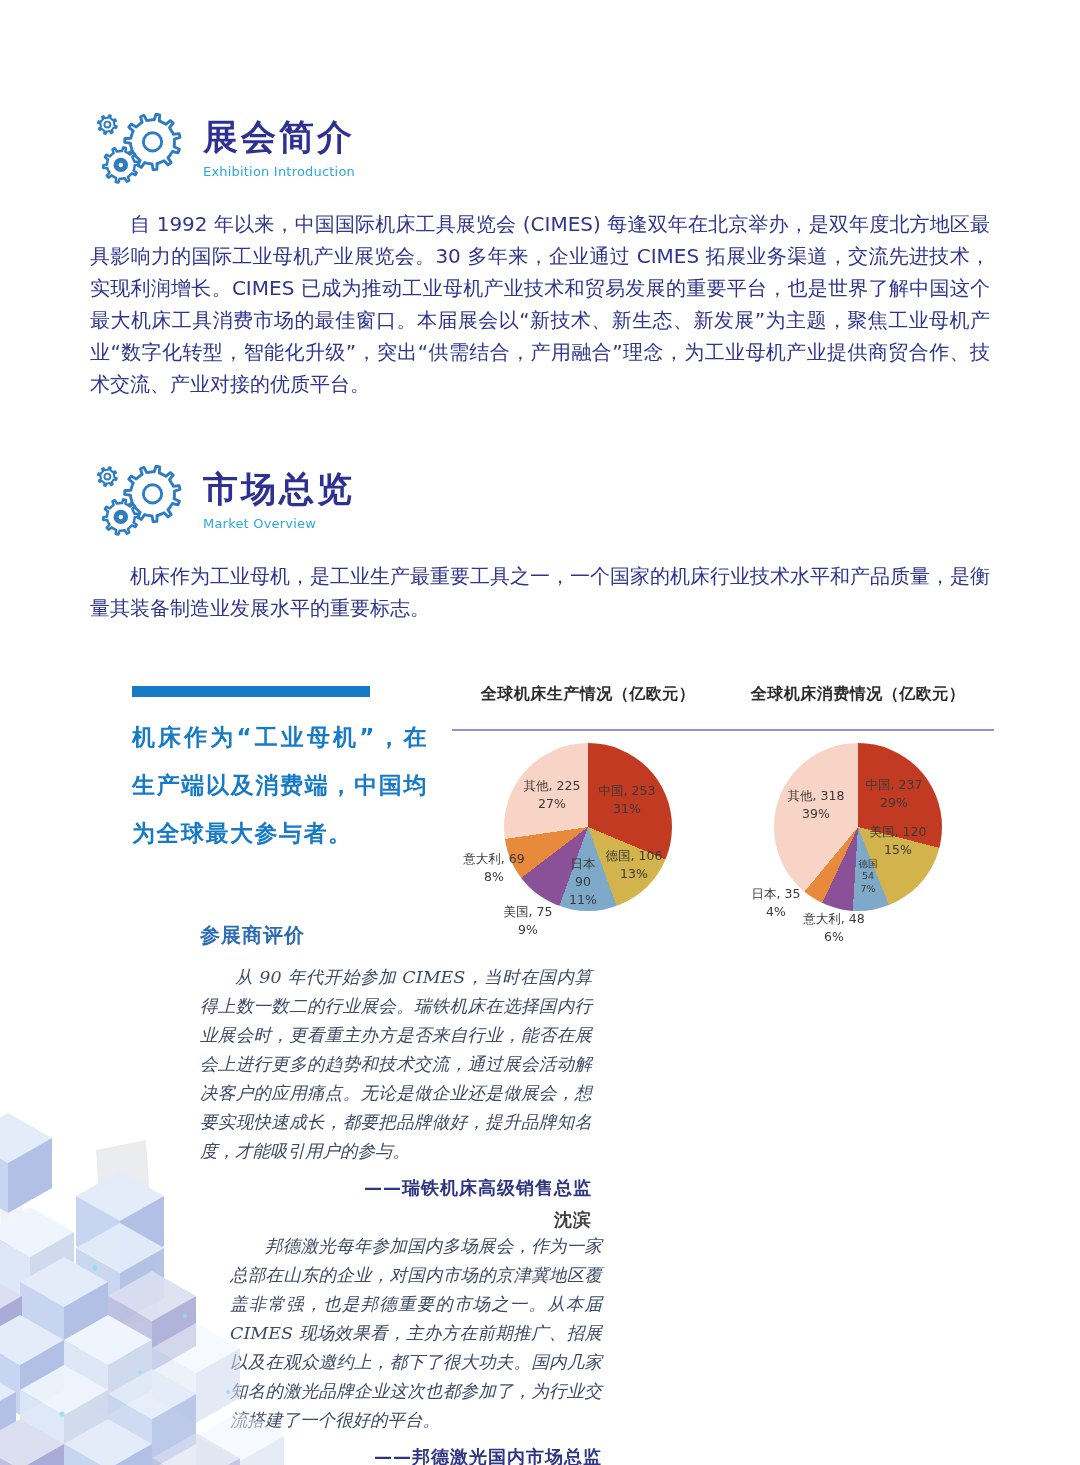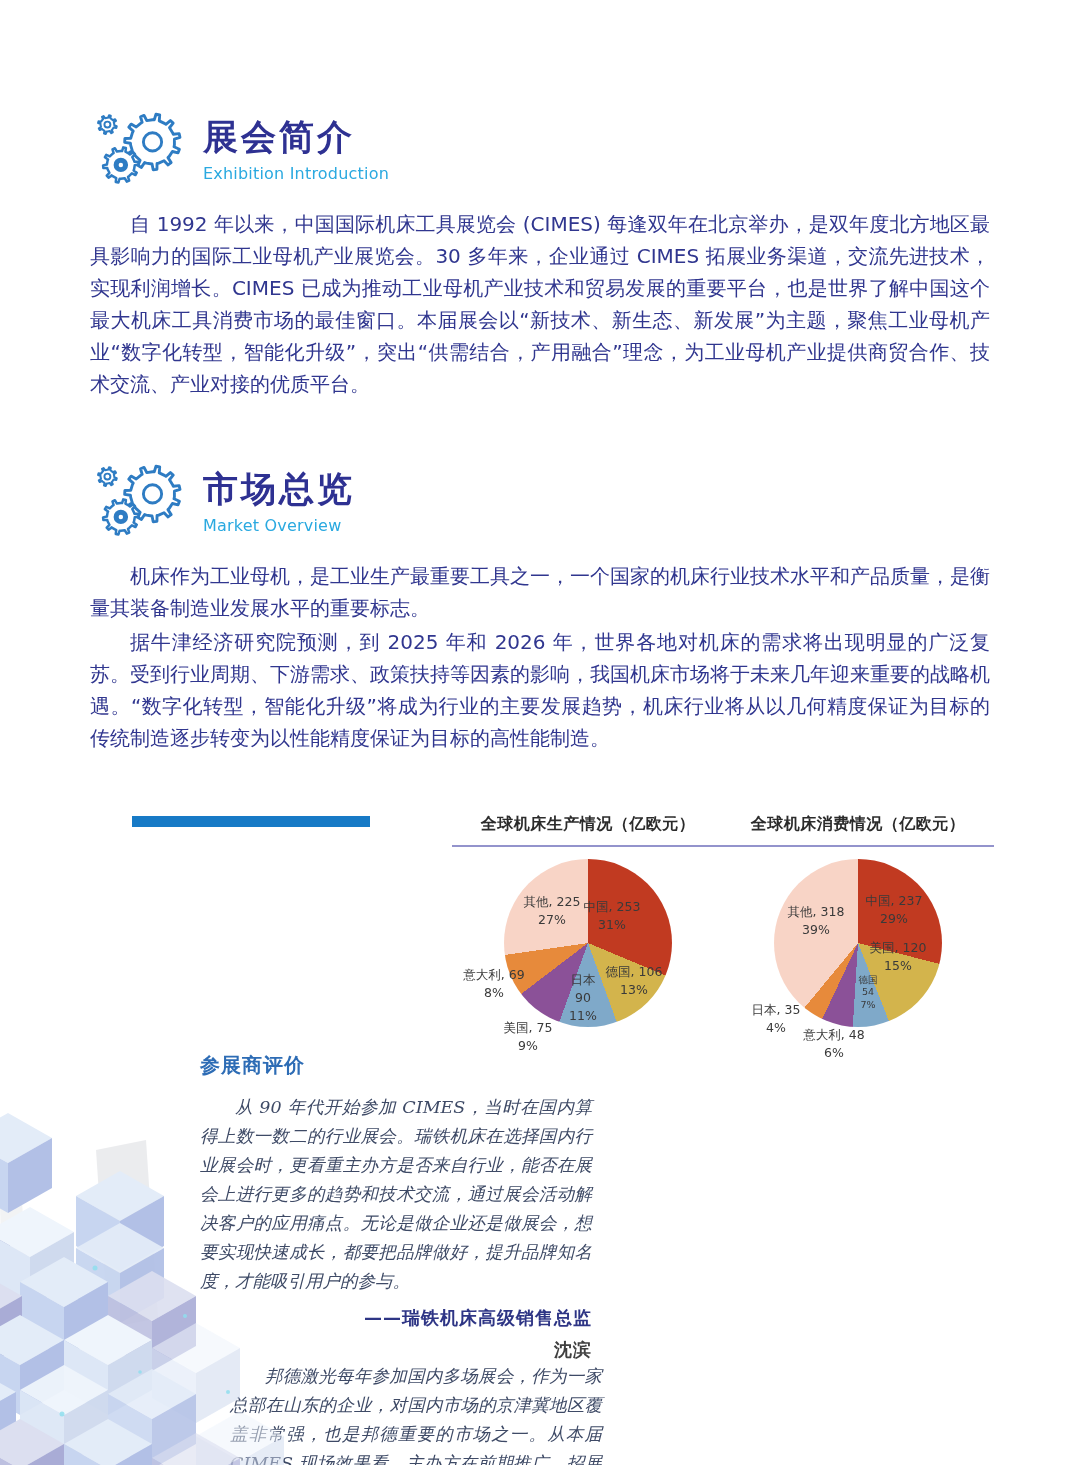--- a/index.html
+++ b/index.html
@@ -3,38 +3,38 @@
 <meta charset="utf-8">
 <style>
   html,body{margin:0;padding:0;background:#ffffff;}
   .page{position:relative;width:1080px;height:1465px;background:#fff;overflow:hidden;
         font-family:"DejaVu Sans","Liberation Sans",sans-serif;}
   
   .sec-header{display:flex;align-items:flex-start;margin-left:93px;}
   .gears{flex:0 0 auto;margin-top:4px;}
   .sec-titles{margin-left:14px;}
   .sec-titles h1{margin:8px 0 0 0;font-size:35px;font-weight:bold;color:#2e3192;letter-spacing:3px;}
-  .sec-sub{margin-top:3px;font-size:16px;color:#2aa9e0;letter-spacing:0.2px;}
+  .sec-sub{margin-top:3px;font-size:13px;color:#2aa9e0;letter-spacing:0.2px;}
   
   .body-text{margin:16px 90px 0 90px;width:900px;font-size:20px;line-height:32px;
              color:#30368f;text-align:justify;text-indent:2em;}
   .body-text + .body-text{margin-top:2px;}
   .sec-intro{padding-top:106px;}
   .sec-market{margin-top:58px;}
   
   .figures{position:relative;margin-top:60px;height:236px;}
   .callout{position:absolute;left:132px;top:2px;width:296px;}
   .callout-bar{width:238px;height:11px;background:#177ac6;}
   .callout-text{margin-top:16px;font-size:23px;font-weight:bold;color:#177ac6;
                 line-height:48px;letter-spacing:1.5px;text-align:justify;}
   .chart{position:absolute;top:0;width:272px;}
   .chart-0{left:452px;}
   .chart-1{left:722px;}
   .chart-title{font-size:16px;font-weight:bold;color:#2b2b2b;text-align:center;
-               padding-bottom:10px;border-bottom:2px solid #9393cc;letter-spacing:0.5px;}
+               padding-bottom:24px;border-bottom:2px solid #9393cc;letter-spacing:0.5px;}
   .pie-wrap{position:relative;width:272px;height:216px;}
   .pie{position:absolute;left:52px;top:12px;width:168px;height:168px;border-radius:50%;}
   .pie-label{position:absolute;transform:translate(-50%,-50%);white-space:pre-line;
              text-align:center;font-size:12.5px;line-height:1.45;color:#3a3a3a;}
   .pie-label.small{font-size:9.5px;line-height:1.3;}
   
   .reviews{margin-top:2px;}
   .reviews h3{margin:0 0 0 200px;font-size:20px;font-weight:bold;color:#2d6cb5;letter-spacing:1px;}
   .review-cols{display:flex;margin:14px 0 0 200px;flex-direction:column;}
   .review{width:392px;}
@@ -80,34 +80,34 @@
           <circle cx="29" cy="57" r="2.3" fill="#fff"></circle>
           <path d="M15.0,7.8 L15.8,7.8 L16.7,5.3 L18.5,5.8 L18.0,8.4 L20.1,9.9 L20.6,10.5 L23.0,9.4 L23.9,11.0 L21.7,12.5 L22.2,15.0 L22.2,15.8 L24.7,16.7 L24.2,18.5 L21.6,18.0 L20.1,20.1 L19.5,20.6 L20.6,23.0 L19.0,23.9 L17.5,21.7 L15.0,22.2 L14.2,22.2 L13.3,24.7 L11.5,24.2 L12.0,21.6 L9.9,20.1 L9.4,19.5 L7.0,20.6 L6.1,19.0 L8.3,17.5 L7.8,15.0 L7.8,14.2 L5.3,13.3 L5.8,11.5 L8.4,12.0 L9.9,9.9 L10.5,9.4 L9.4,7.0 L11.0,6.1 L12.5,8.3 Z" fill="#fff" stroke="#2e7cc3" stroke-width="2.2" stroke-linejoin="round"></path>
           <circle cx="15" cy="15" r="3.1" fill="#fff" stroke="#2e7cc3" stroke-width="2"></circle>
         </svg>
       <div class="sec-titles">
         <h1>市场总览</h1>
         <div class="sec-sub">Market Overview</div>
       </div>
     </div>
     <p class="body-text">机床作为工业母机，是工业生产最重要工具之一，一个国家的机床行业技术水平和产品质量，是衡量其装备制造业发展水平的重要标志。</p>
-    <p class="body-text">据牛津经济研究院预测，到 2025 年和 2026 年，世界各地对机床的需求将出现明显的广泛复苏。受到行业周期、下游需求、政策扶持等因素的影响，我国机床市场将于未来几年迎来重要的战略机遇。“数字化转型，智能化升级”将成为行业的主要发展趋势，机床行业将从以几何精度保证为目标的传统制造逐步转变为以性能精度保证为目标的高性能制造。</p>
   </section>
 
   <div class="figures">
     <div class="callout">
       <div class="callout-bar"></div>
+      <div class="callout-text">机床作为“工业母机”，在生产端以及消费端，中国均为全球最大参与者。</div>
     </div>
 
     <div class="chart chart-0">
       <div class="chart-title">全球机床生产情况（亿欧元）</div>
       <div class="pie-wrap">
         <div class="pie" style="background: conic-gradient(rgb(193, 58, 33) 0deg, rgb(193, 58, 33) 112.7deg, rgb(211, 180, 76) 112.7deg, rgb(211, 180, 76) 160deg, rgb(127, 169, 201) 160deg, rgb(127, 169, 201) 200deg, rgb(139, 81, 152) 200deg, rgb(139, 81, 152) 232.7deg, rgb(231, 138, 59) 232.7deg, rgb(231, 138, 59) 261.8deg, rgb(248, 212, 198) 261.8deg, rgb(248, 212, 198) 360deg);"></div>
         <div class="labels">
-            <div class="pie-label" style="left: 160px; top: 69px;">中国, 253
+            <div class="pie-label" style="left: 175px; top: 69px;">中国, 253
 31%</div>
             <div class="pie-label" style="left: 182px; top: 134px;">德国, 106
 13%</div>
             <div class="pie-label" style="left: 131px; top: 151px;">日本
 90
 11%</div>
             <div class="pie-label" style="left: 76px; top: 190px;">美国, 75
 9%</div>
             <div class="pie-label" style="left: 42px; top: 137px;">意大利, 69
 8%</div>

